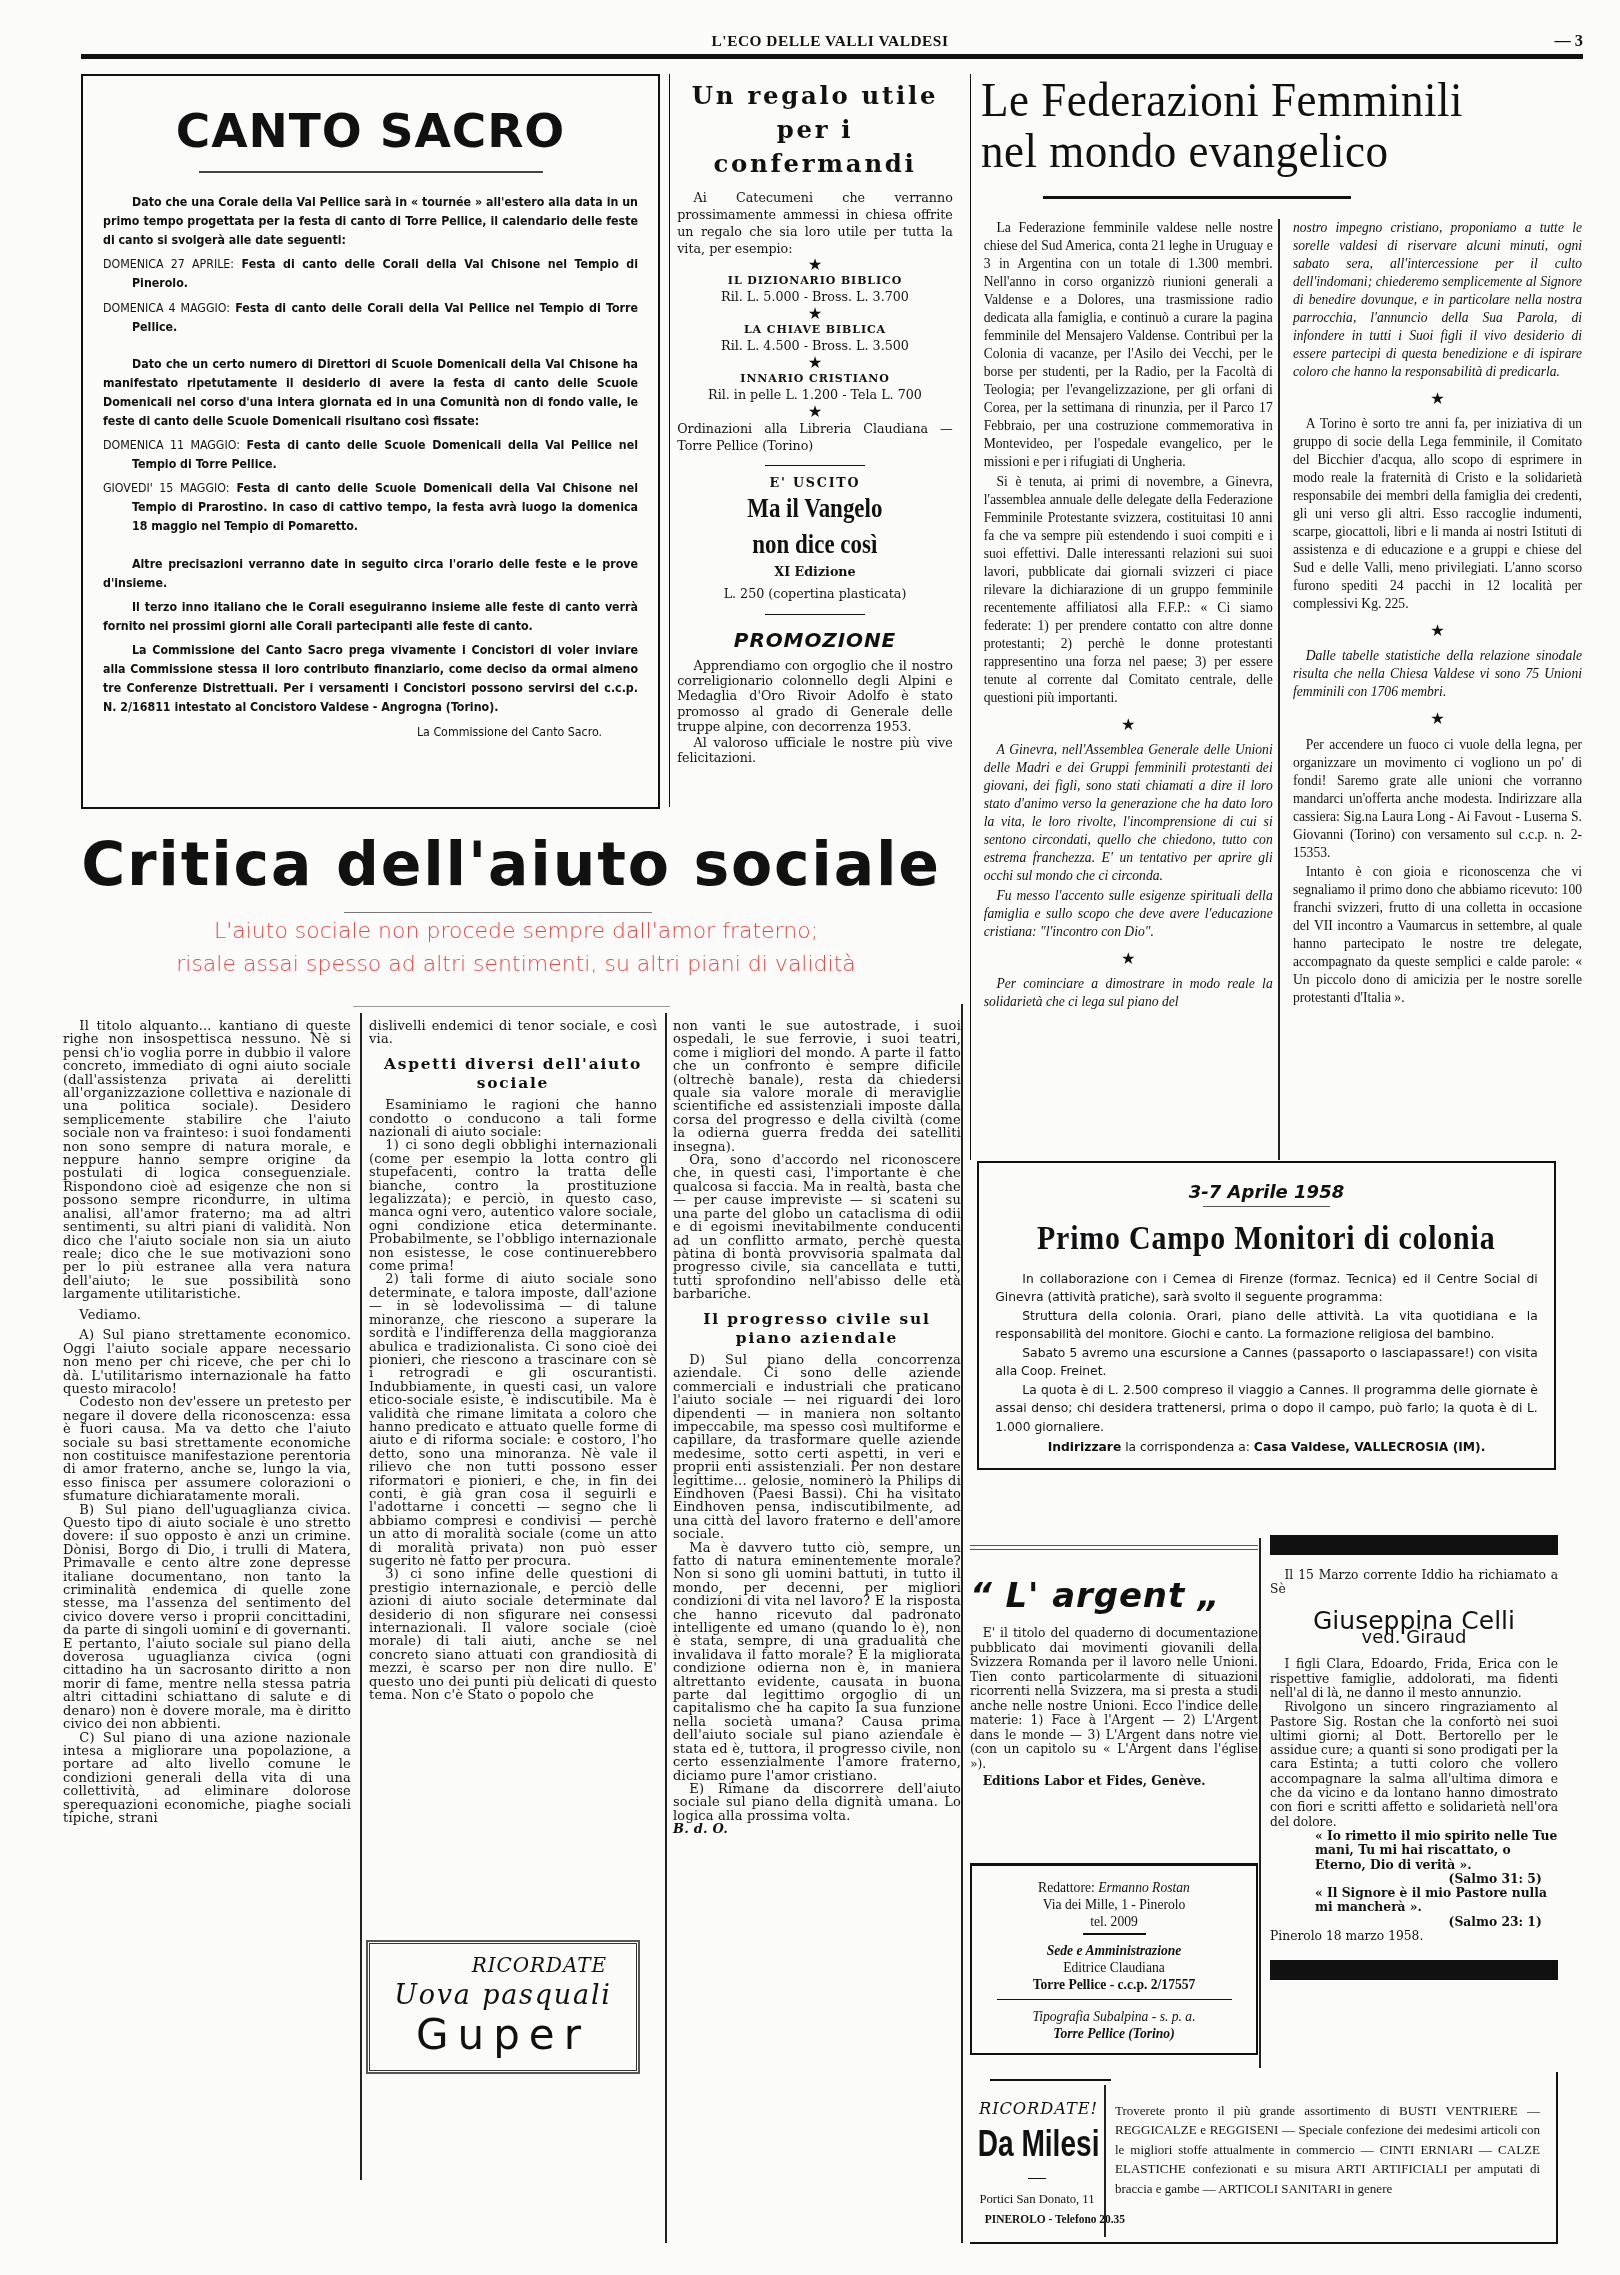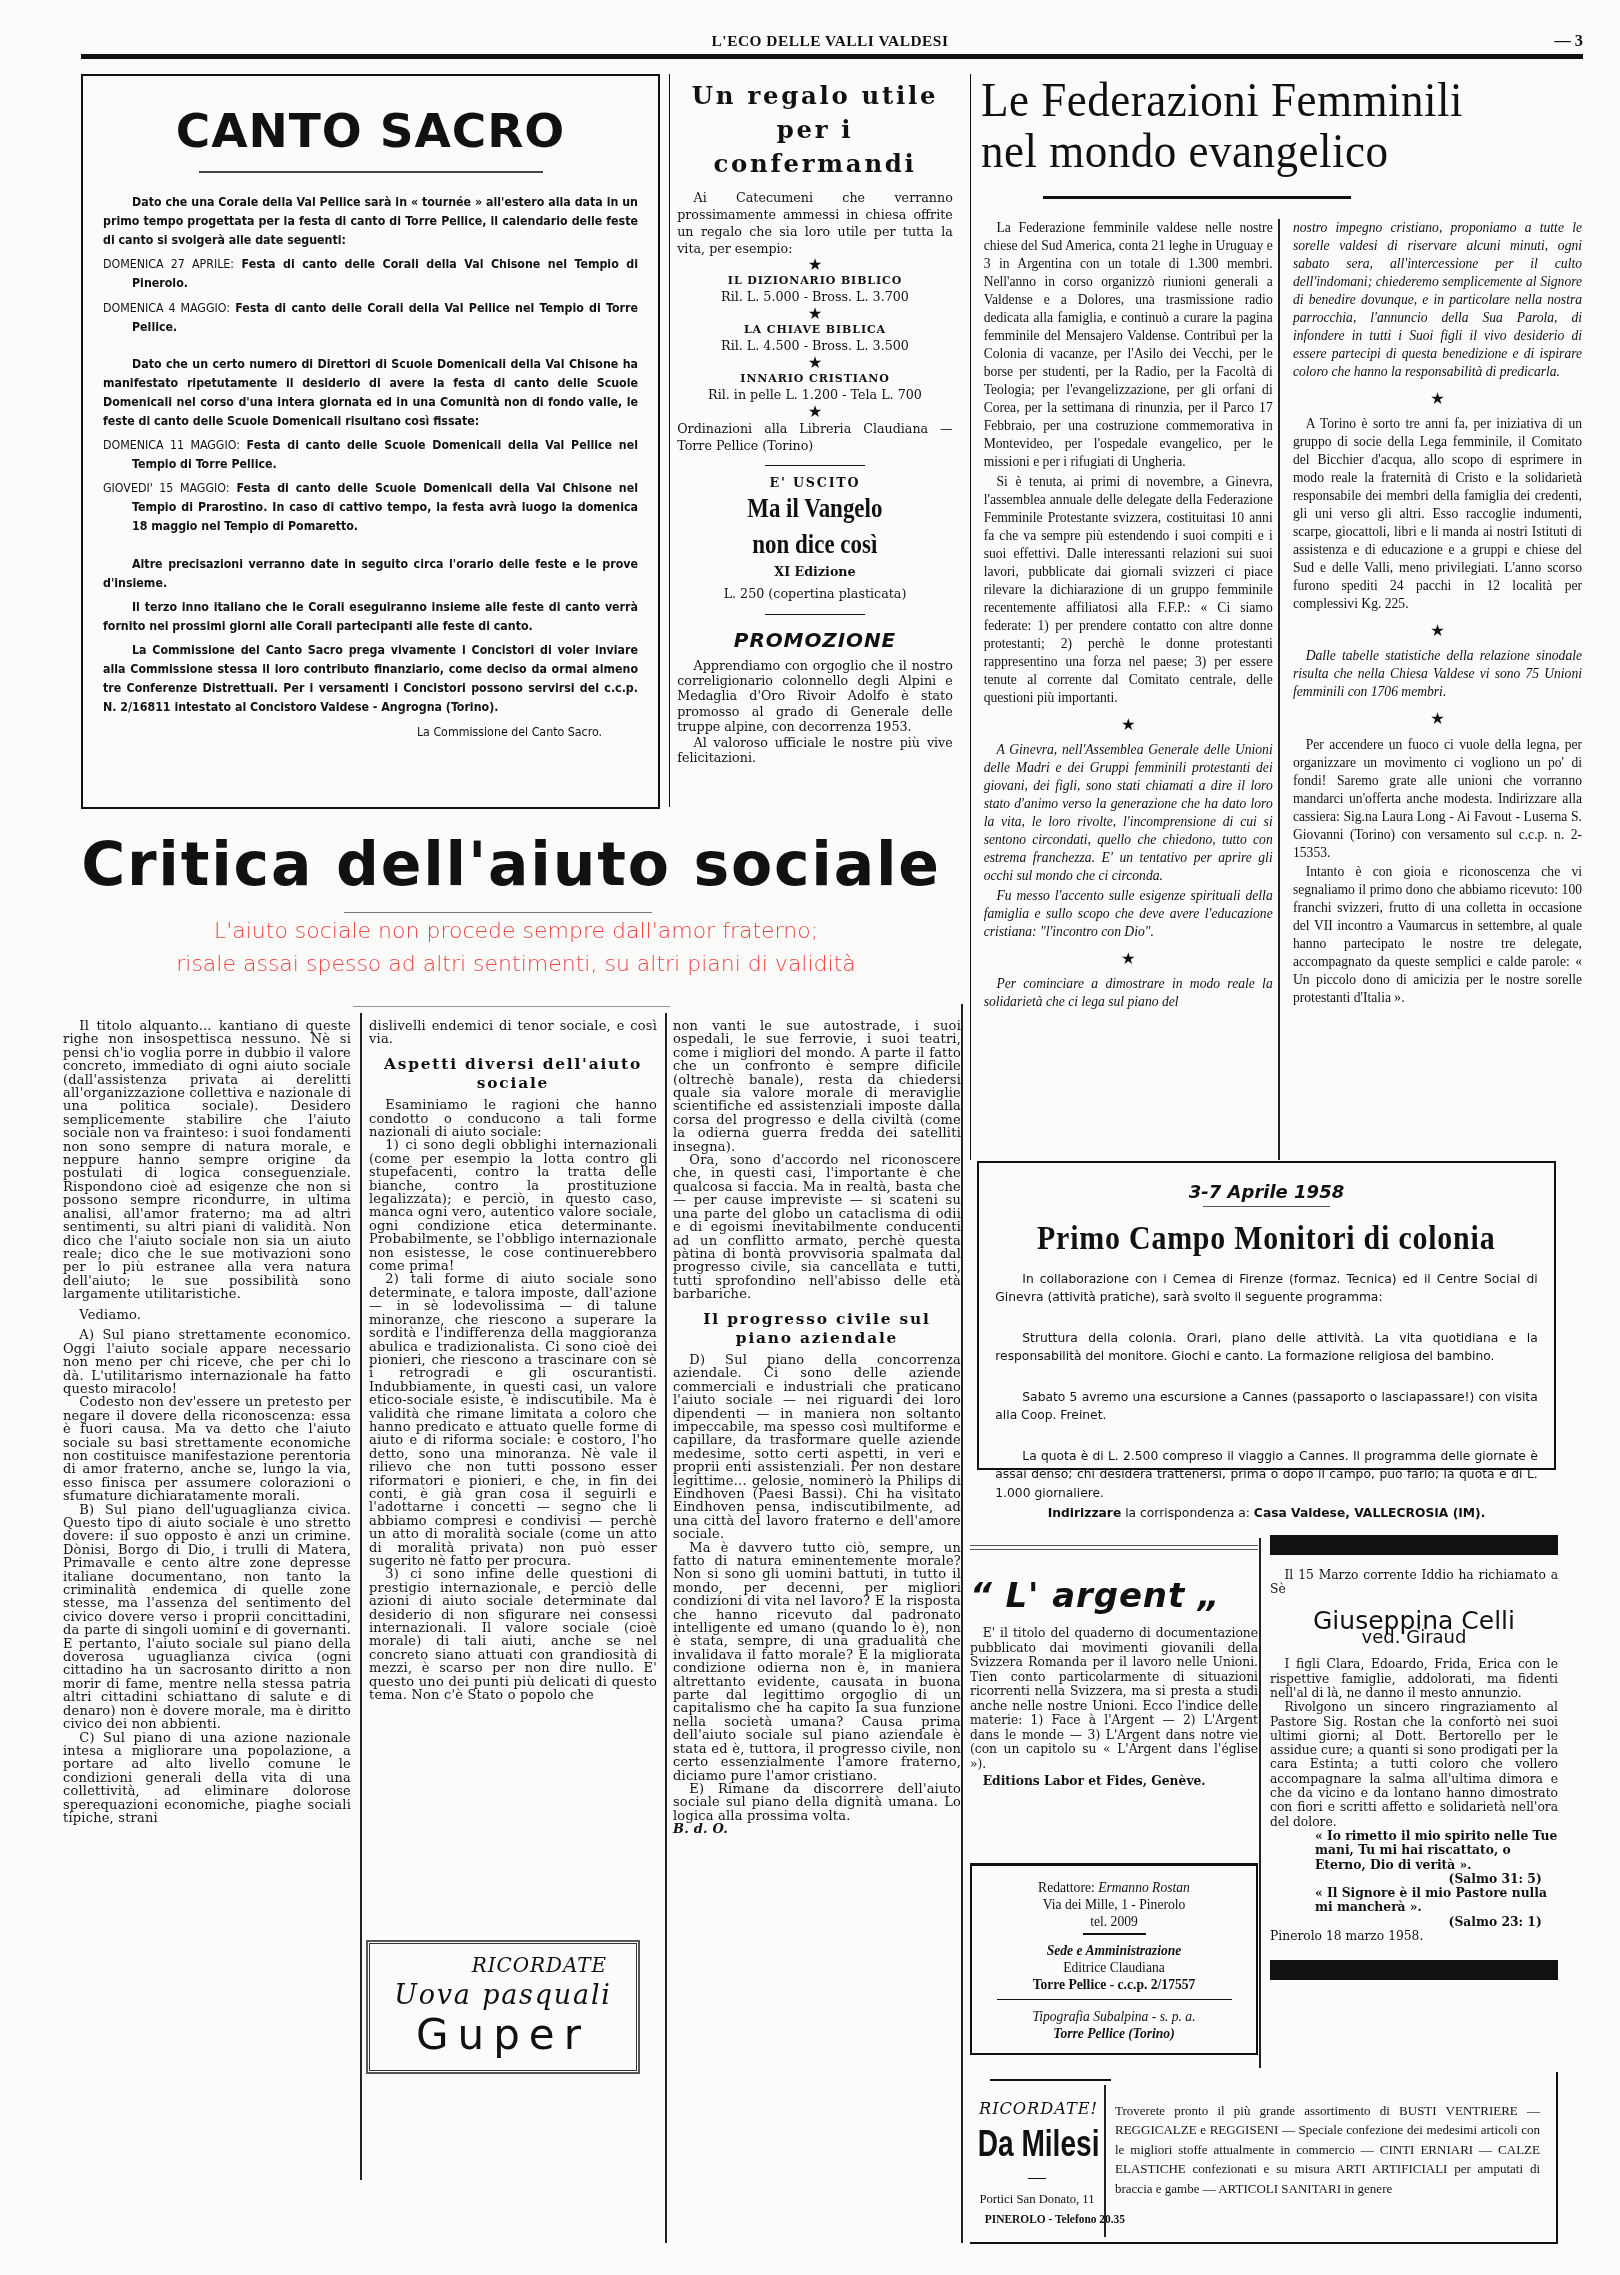--- a/index.html
+++ b/index.html
@@ -62,21 +62,21 @@
   #guper { left: 369px; top: 1943px; width: 268px; height: 128px; border: 0.9px solid #333; outline: 2.7px double #555; outline-offset: 1.8px; text-align: center; }
   #guper .r { font-family: "DejaVu Serif", serif; font-style: italic; font-size: 20px; text-align: right; margin-right: 29px; margin-top: 9px; letter-spacing: 0.9px; }
   #guper .u { font-family: "DejaVu Serif", serif; font-style: italic; font-size: 27px; margin-top: 1.8px; letter-spacing: 1.8px; }
   #guper .g { font-family: "DejaVu Sans", sans-serif; font-weight: 400; font-size: 42px; letter-spacing: 9px; margin-top: 0; }
 
   
   #campo { left: 977px; top: 1161px; width: 579px; height: 309px; border: 2.7px solid #111; padding: 0 16.3px; }
   #campo .date { text-align: center; font-family: "DejaVu Sans", sans-serif; font-weight: bold; font-style: italic; font-size: 18px; margin-top: 18px; }
   #campo .datehr { width: 127px; height: 0.9px; background: #555; margin: 3.6px auto 0; }
   #campo h2 { text-align: center; font-family: "Liberation Serif", serif; font-weight: 900; font-size: 34px; margin-top: 12.7px; transform: scaleX(0.88); letter-spacing: 0.9px; }
-  #campo p { font-family: "DejaVu Sans", sans-serif; font-size: 12.3px; line-height: 18.5px; text-align: justify; margin-top: 22px; }
+  #campo p { font-family: "DejaVu Sans", sans-serif; font-size: 12.3px; line-height: 18.5px; text-align: justify; }
   #campo p.ind { text-indent: 27px; }
   #campo .first { margin-top: 12.7px; }
   #campo .addr { text-align: center; margin-top: 1.8px; }
 
   
   #argent { left: 970px; top: 1545px; width: 288px; }
   #argent .hr2 { height: 5.4px; border-top: 0.9px solid #555; border-bottom: 0.9px solid #555; margin-bottom: 25px; }
   #argent h2 { font-family: "DejaVu Sans", sans-serif; font-weight: 900; font-style: italic; font-size: 34px; letter-spacing: 0.9px; }
   #argent p { font-family: "DejaVu Serif", serif; font-size: 12.3px; line-height: 14.5px; text-align: justify; text-indent: 12.7px; margin-top: 11px; }
   #argent .pub { font-weight: bold; text-indent: 12.7px; margin-top: 1.8px; font-size: 12.3px; font-family: "DejaVu Serif", serif; }

